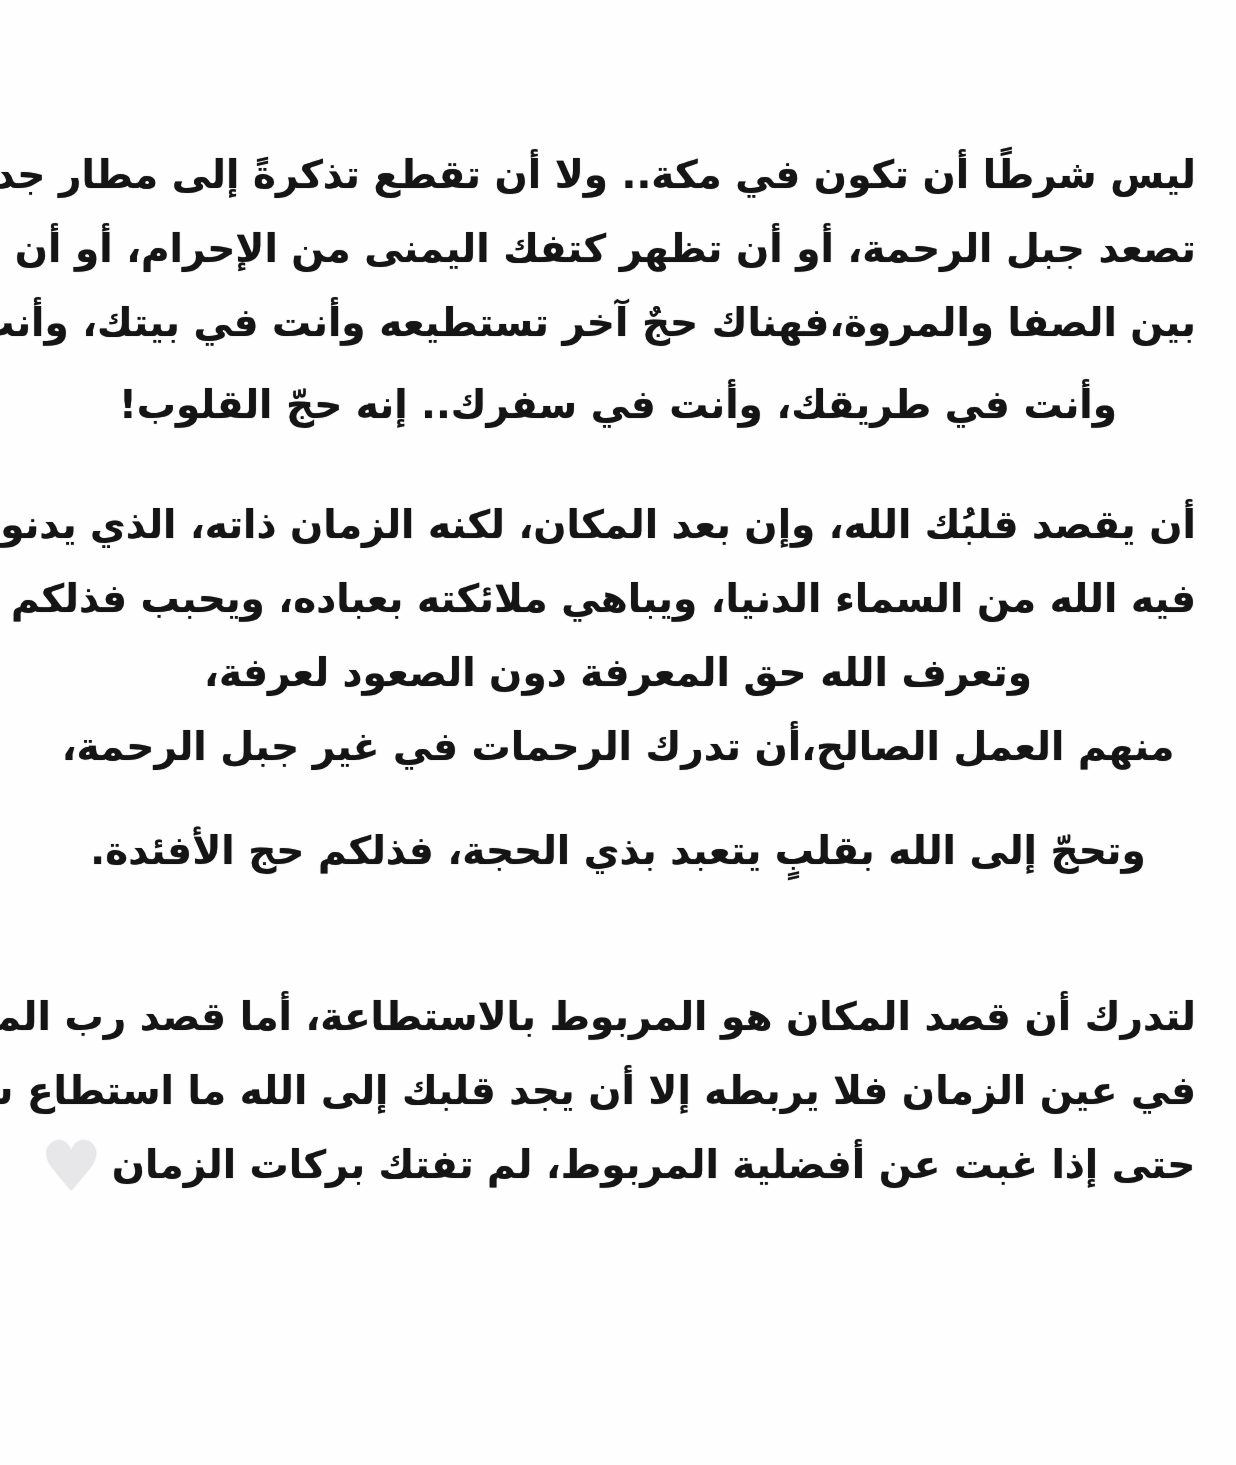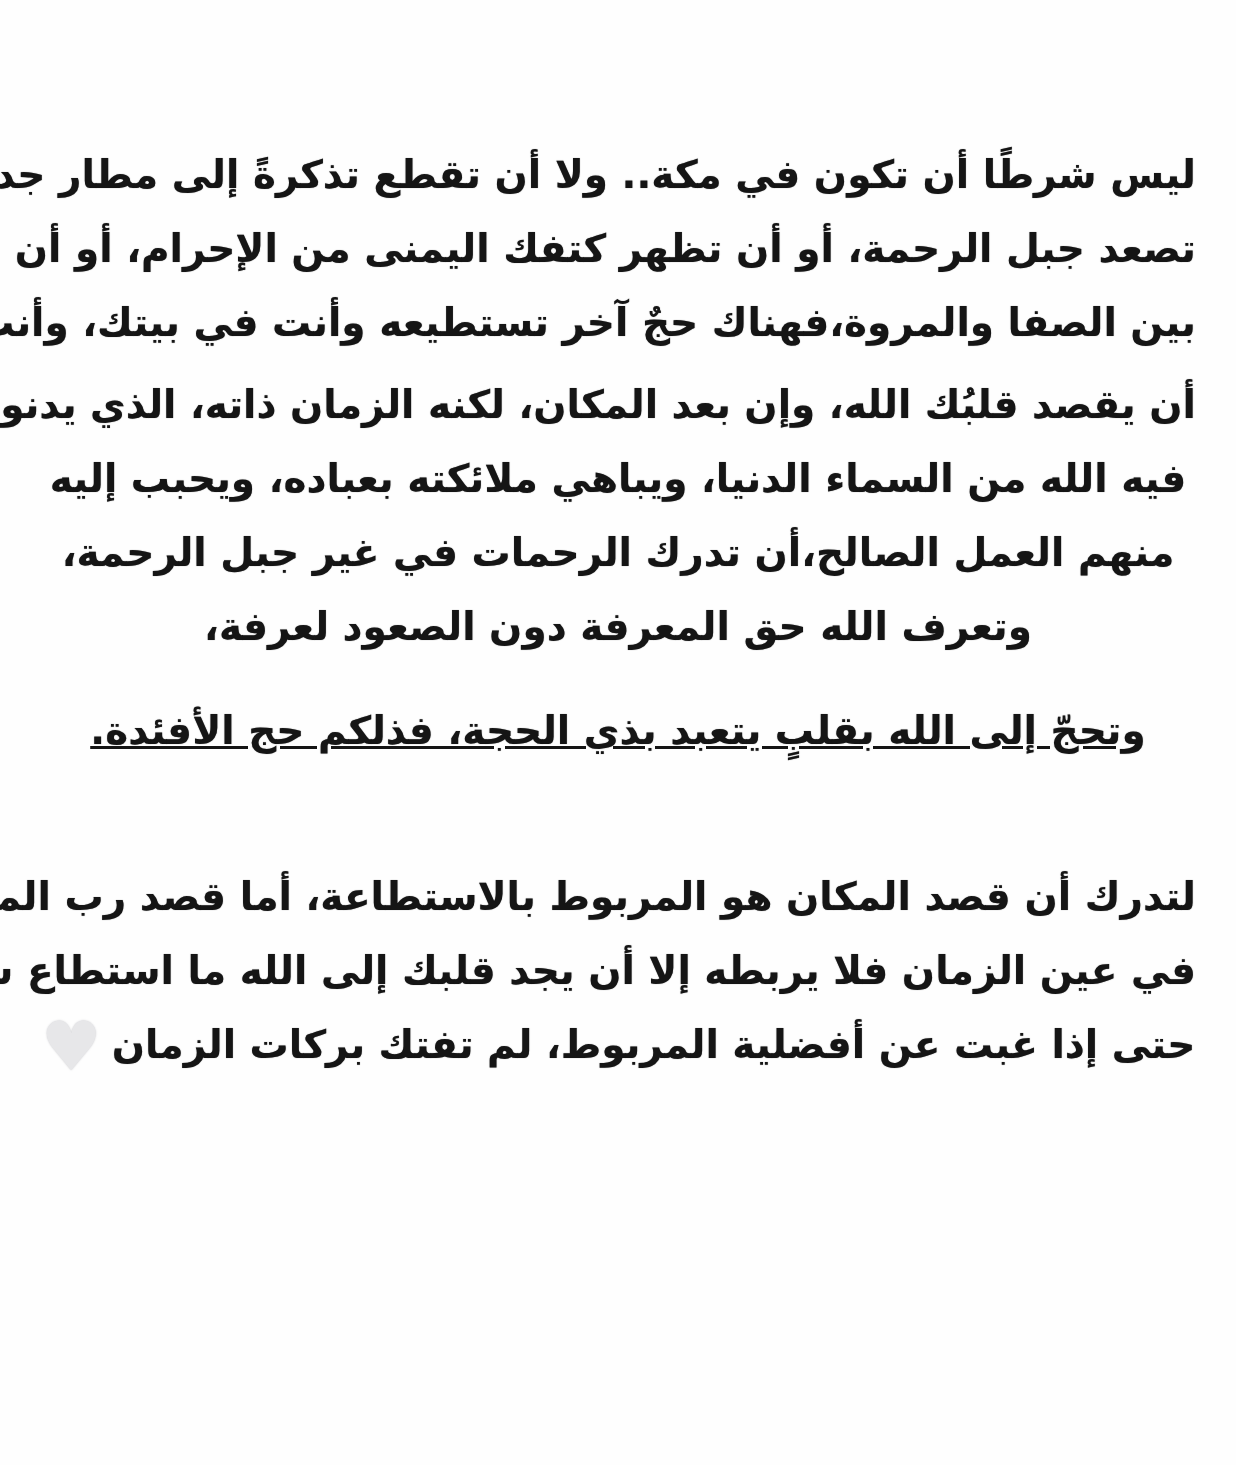--- a/index.html
+++ b/index.html
@@ -26,21 +26,21 @@
     color: #151515;
     text-shadow: 0 0 1px rgba(20,20,20,0.55);
   }
   .para {
     margin: 0;
     padding: 0;
   }
   .para-1 { margin-bottom: 8px; }
   .para-2 { margin-bottom: 46px; }
   .para-3 { margin-bottom: 30px; text-align: center; }
-  .para-4 { margin-bottom: 92px; text-decoration: underline; }
+  .para-4 { margin-bottom: 92px; }
   .para-5 { margin-bottom: 0; }
   .line {
     white-space: nowrap;
   }
   .heart {
     display: inline-block;
     font-size: 68px;
     line-height: 0;
     vertical-align: -12px;
     margin-right: 10px;
@@ -52,26 +52,29 @@
 <body>
 
 <div class="page">
 
   <div class="para para-1">
     <div class="line">ليس شرطًا أن تكون في مكة.. ولا أن تقطع تذكرةً إلى مطار جدة، أو أن</div>
     <div class="line">تصعد جبل الرحمة، أو أن تظهر كتفك اليمنى من الإحرام، أو أن تسعى</div>
     <div class="line">بين الصفا والمروة،فهناك حجٌ آخر تستطيعه وأنت في بيتك، وأنت في</div>
   </div>
 
+  <div class="para para-2">
+    <div class="line">وأنت في طريقك، وأنت في سفرك.. إنه حجّ القلوب!</div>
+  </div>
 
   <div class="para para-3">
     <div class="line">أن يقصد قلبُك الله، وإن بعد المكان، لكنه الزمان ذاته، الذي يدنو</div>
-    <div class="line">فيه الله من السماء الدنيا، ويباهي ملائكته بعباده، ويحبب إليه</div>
+    <div class="line">فيه الله من السماء الدنيا، ويباهي ملائكته بعباده، ويحبب فذلكم</div>
+    <div class="line">وتعرف الله حق المعرفة دون الصعود لعرفة،</div>
     <div class="line">منهم العمل الصالح،أن تدرك الرحمات في غير جبل الرحمة،</div>
-    <div class="line">وتعرف الله حق المعرفة دون الصعود لعرفة،</div>
   </div>
 
   <div class="para para-4">
     <div class="line">وتحجّ إلى الله بقلبٍ يتعبد بذي الحجة، فذلكم حج الأفئدة.</div>
   </div>
 
   <div class="para para-5">
     <div class="line">لتدرك أن قصد المكان هو المربوط بالاستطاعة، أما قصد رب المكان</div>
     <div class="line">في عين الزمان فلا يربطه إلا أن يجد قلبك إلى الله ما استطاع سبيلاً،</div>
     <div class="line">

